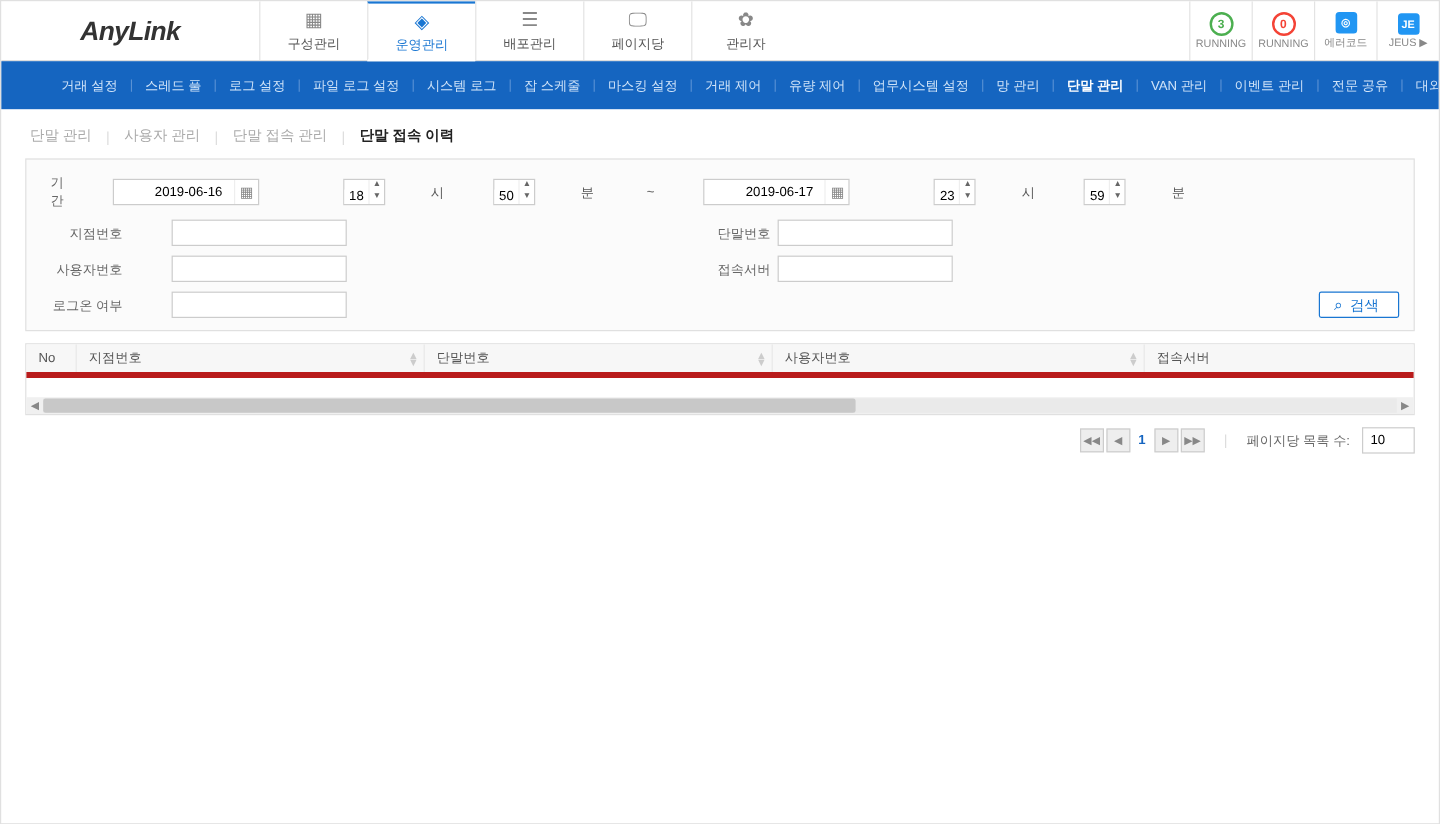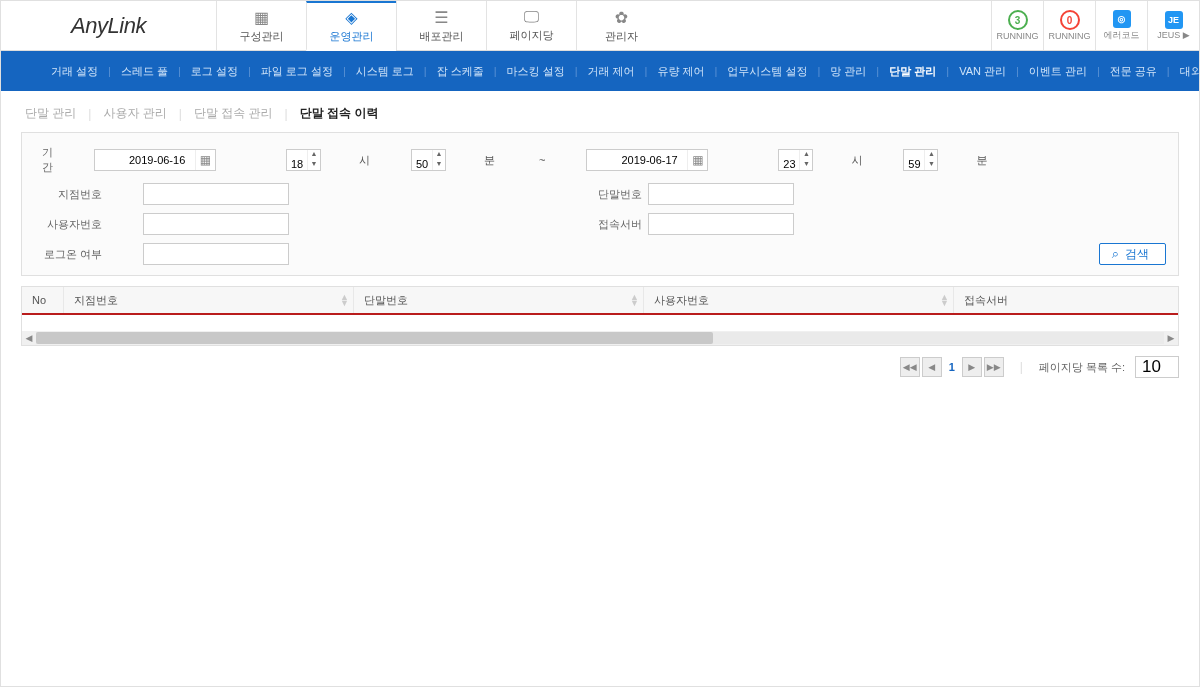--- a/index.html
+++ b/index.html
@@ -1,20 +1,20 @@
 <!DOCTYPE html>
 <html><head>
 <meta charset="utf-8">
 <style>
 * { box-sizing: border-box; margin: 0; padding: 0; }
 body { font-family: "Malgun Gothic", "Segoe UI", Arial, sans-serif; font-size: 12px; color: #333; background: #fff; width: 1200px; height: 687px; border: 1px solid #e0e0e0; overflow: hidden; }
 
 
 .header { display: flex; height: 50px; border-bottom: 1px solid #ddd; }
-.logo { width: 215px; display: flex; align-items: center; justify-content: center; font-weight: 400; font-size: 22px; font-style: italic; letter-spacing: -0.5px; }
+.logo { width: 215px; display: flex; align-items: center; justify-content: center; font-weight: 700; font-size: 22px; font-style: italic; letter-spacing: -0.5px; }
 .main-tabs { display: flex; flex: 1; }
 .main-tab { width: 90px; display: flex; flex-direction: column; align-items: center; justify-content: center; border-left: 1px solid #e3e3e3; font-size: 11px; color: #555; cursor: pointer; gap: 2px; }
 .main-tab.active { color: #1976d2; border-top: 2px solid #1976d2; border-bottom: 2px solid #fff; margin-bottom: -1px; background: #fff; }
 .main-tab.active .tab-icon { color: #1976d2; }
 .tab-icon { font-size: 16px; color: #888; }
 .main-tab.active .tab-icon { color: #1976d2; }
 .header-right { display: flex; align-items: stretch; margin-left: auto; }
 .status-badge { width: 52px; display: flex; flex-direction: column; align-items: center; justify-content: center; border-left: 1px solid #e3e3e3; font-size: 9px; color: #888; gap: 1px; cursor: pointer; }
 .status-circle { width: 20px; height: 20px; border-radius: 50%; display: flex; align-items: center; justify-content: center; font-size: 10px; font-weight: bold; }
 .circle-green { border: 2px solid #4caf50; color: #4caf50; }
@@ -50,42 +50,42 @@
 .spinner-val { width: 20px; text-align: center; font-size: 11px; border: none; outline: none; }
 .spinner-btns { display: flex; flex-direction: column; border-left: 1px solid #eee; }
 .spinner-btn { width: 12px; height: 10px; font-size: 7px; line-height: 8px; text-align: center; color: #666; cursor: pointer; }
 .unit { font-size: 11px; color: #555; margin: 0 6px 0 3px; }
 .wide-input { width: 146px; }
 .search-btn { position: absolute; right: 12px; bottom: 10px; border: 1px solid #1976d2; background: #fff; color: #1976d2; height: 22px; padding: 0 16px 0 12px; font-size: 12px; display: inline-flex; align-items: center; gap: 6px; cursor: pointer; border-radius: 2px; }
 .search-icon-glyph { font-size: 13px; }
 
 
 .grid { margin: 0 20px; border: 1px solid #e0e0e0; }
-.grid-head { display: flex; background: #f7f7f7; border-bottom: 2px solid #b91c1c; height: 28px; align-items: stretch; }
+.grid-head { display: flex; background: #f7f7f7; border-bottom: 5px solid #b91c1c; height: 28px; align-items: stretch; }
 .gh-cell { display: flex; align-items: center; padding: 0 10px; font-size: 11px; color: #555; border-right: 1px solid #e8e8e8; position: relative; }
 .gh-cell:last-child { border-right: none; flex: 1; }
 .sort-glyph { position: absolute; right: 4px; color: #ccc; font-size: 9px; display: flex; flex-direction: column; line-height: 6px; }
 .gh-no { width: 42px; }
 .gh-1 { width: 290px; }
 .gh-2 { width: 290px; }
 .gh-3 { width: 310px; }
 .grid-body { height: 16px; }
 .grid-scroll { height: 14px; background: #f0f0f0; display: flex; align-items: center; }
 .scroll-left, .scroll-right { width: 14px; height: 14px; display: flex; align-items: center; justify-content: center; color: #888; font-size: 9px; cursor: pointer; }
 .scroll-track { flex: 1; height: 12px; background: #eaeaea; position: relative; }
 .scroll-thumb { position: absolute; left: 0; top: 0; height: 12px; width: 60%; background: #c8c8c8; border-radius: 2px; }
 
 
 .pager-row { display: flex; justify-content: flex-end; align-items: center; padding: 10px 20px; gap: 10px; }
 .pager { display: flex; align-items: center; gap: 2px; }
 .pg-btn { width: 20px; height: 20px; border: 1px solid #ccc; background: #eee; display: flex; align-items: center; justify-content: center; font-size: 9px; color: #888; cursor: pointer; }
 .pg-num { width: 16px; text-align: center; color: #1565c0; font-weight: bold; font-size: 11px; }
 .pager-sep { color: #ddd; margin: 0 6px; }
 .pager-label { font-size: 11px; color: #666; }
-.pager-input { border: 1px solid #ccc; width: 44px; height: 22px; padding: 0 6px; font-size: 17px; }
+.pager-input { border: 1px solid #ccc; width: 44px; height: 22px; padding: 0 6px; font-size: 11px; }
 </style>
 </head>
 <body>
 
 <div class="header">
   <div class="logo">AnyLink</div>
   <div class="main-tabs">
     <div class="main-tab">
       <span class="tab-icon">▦</span>
       <span>구성관리</span>

